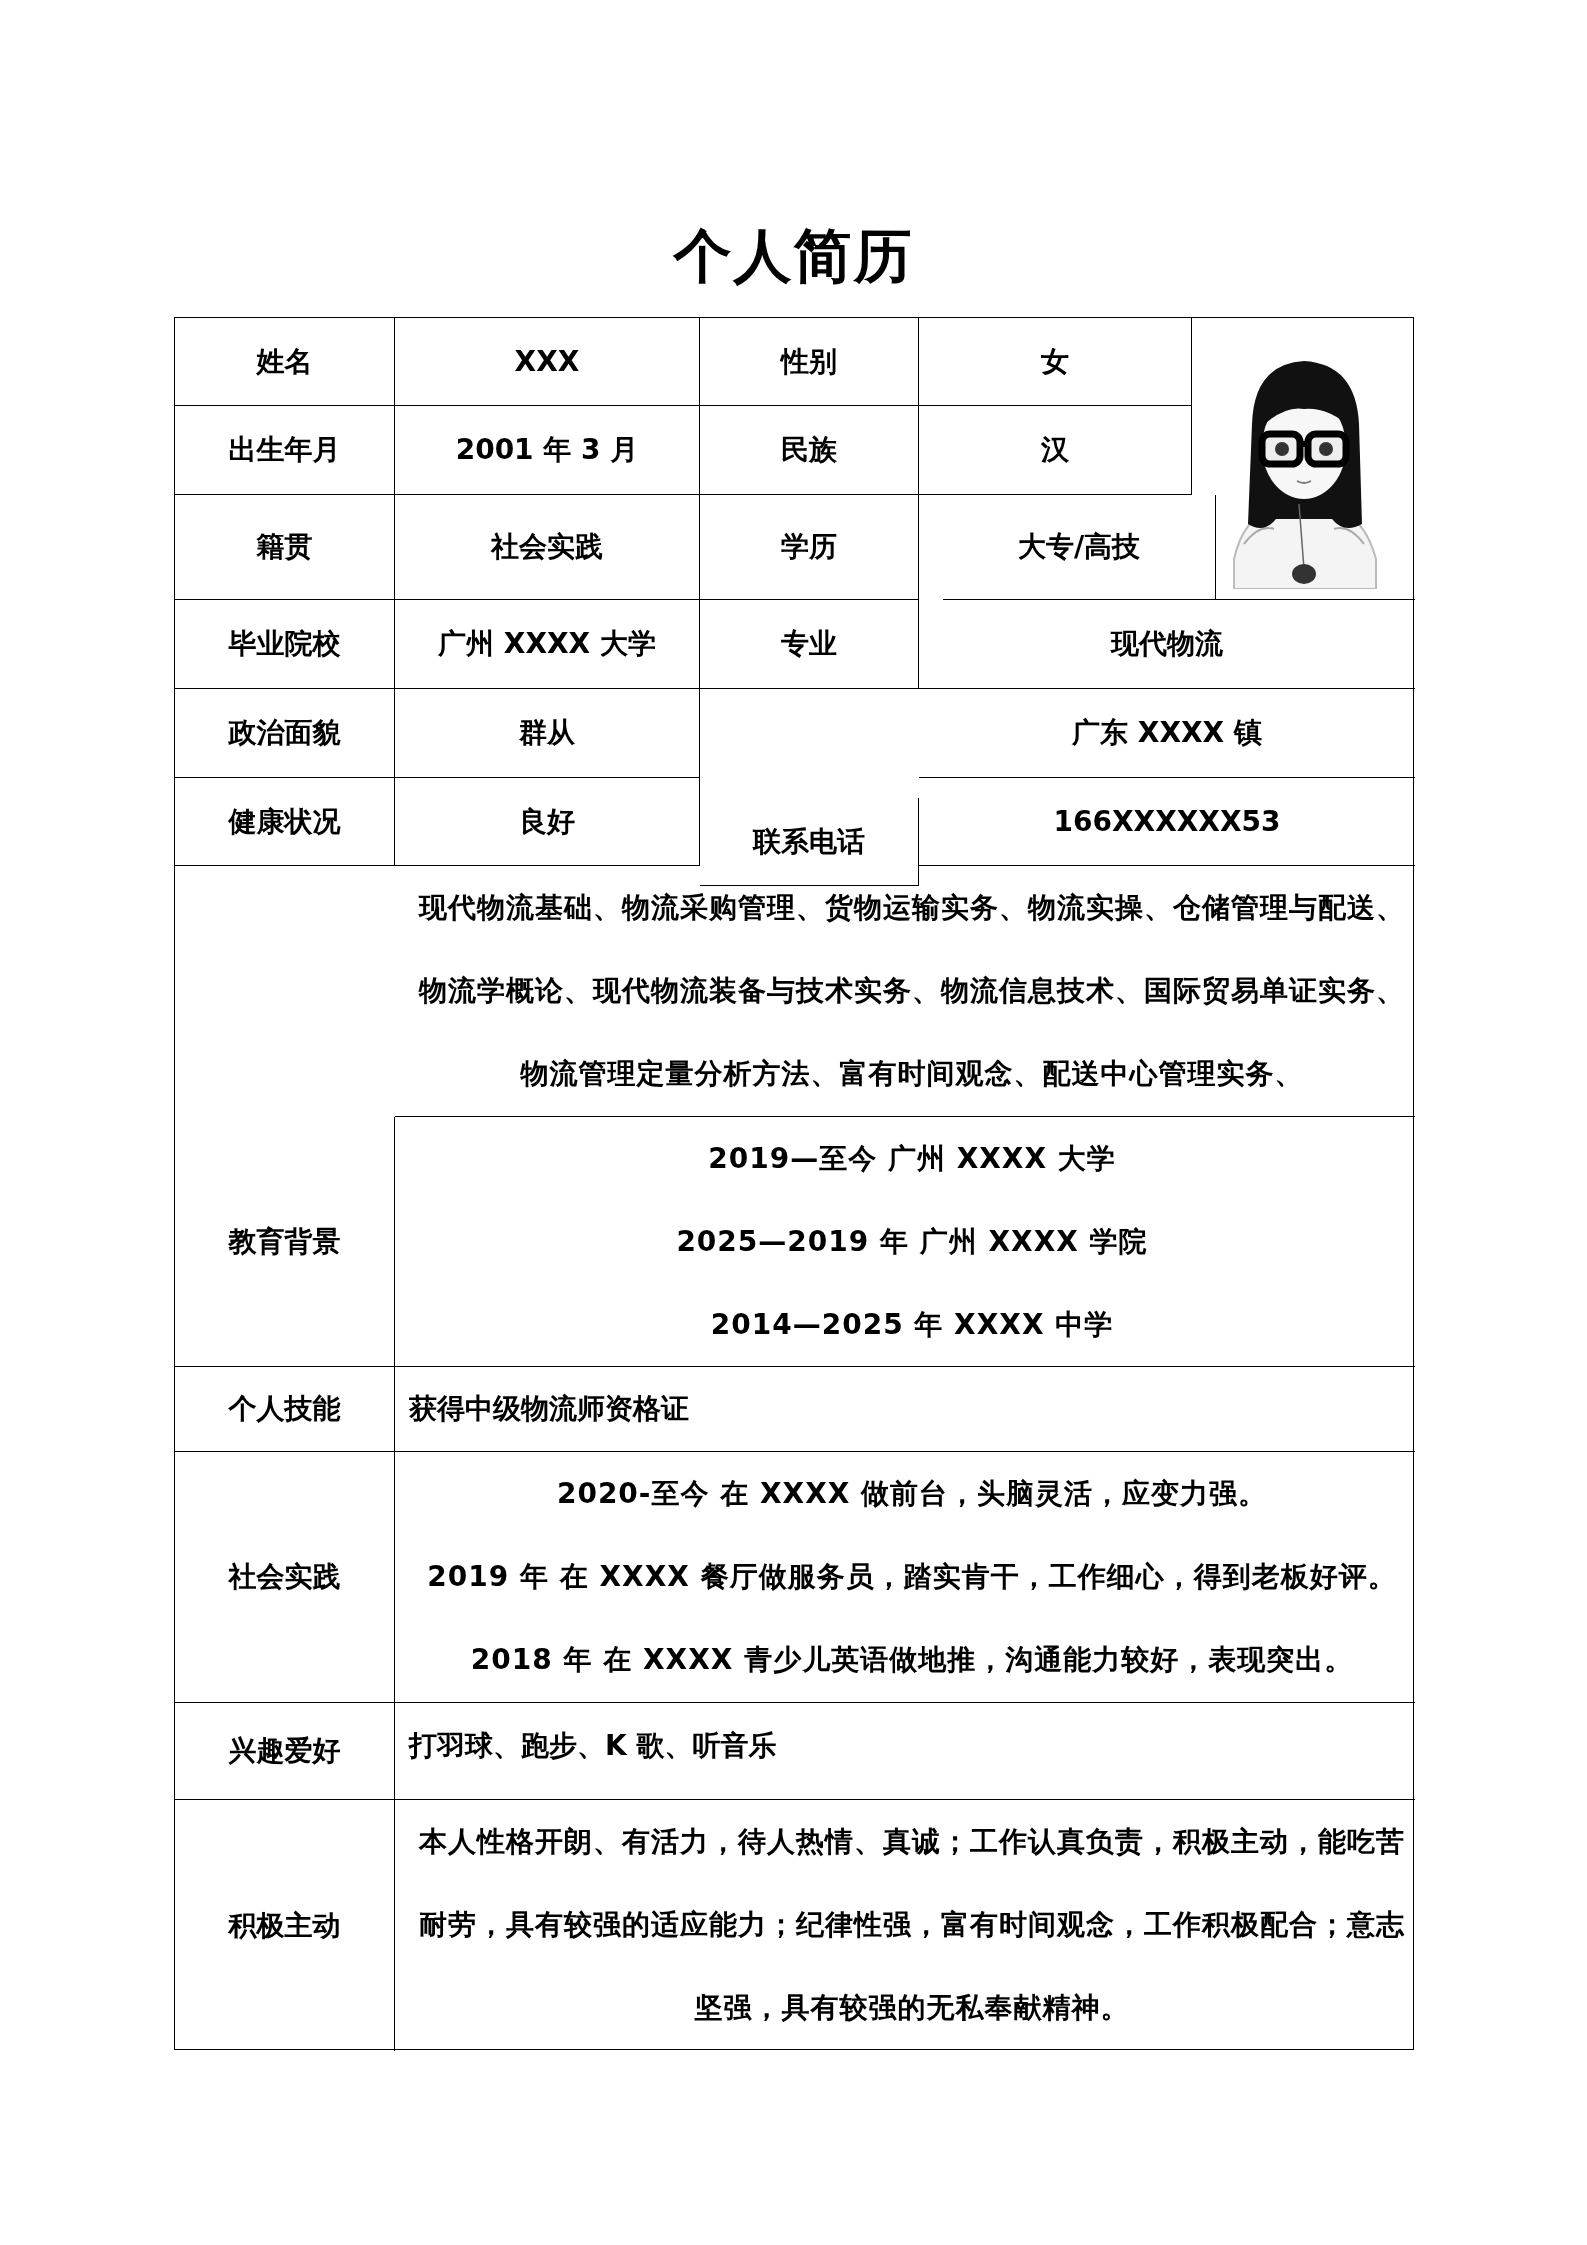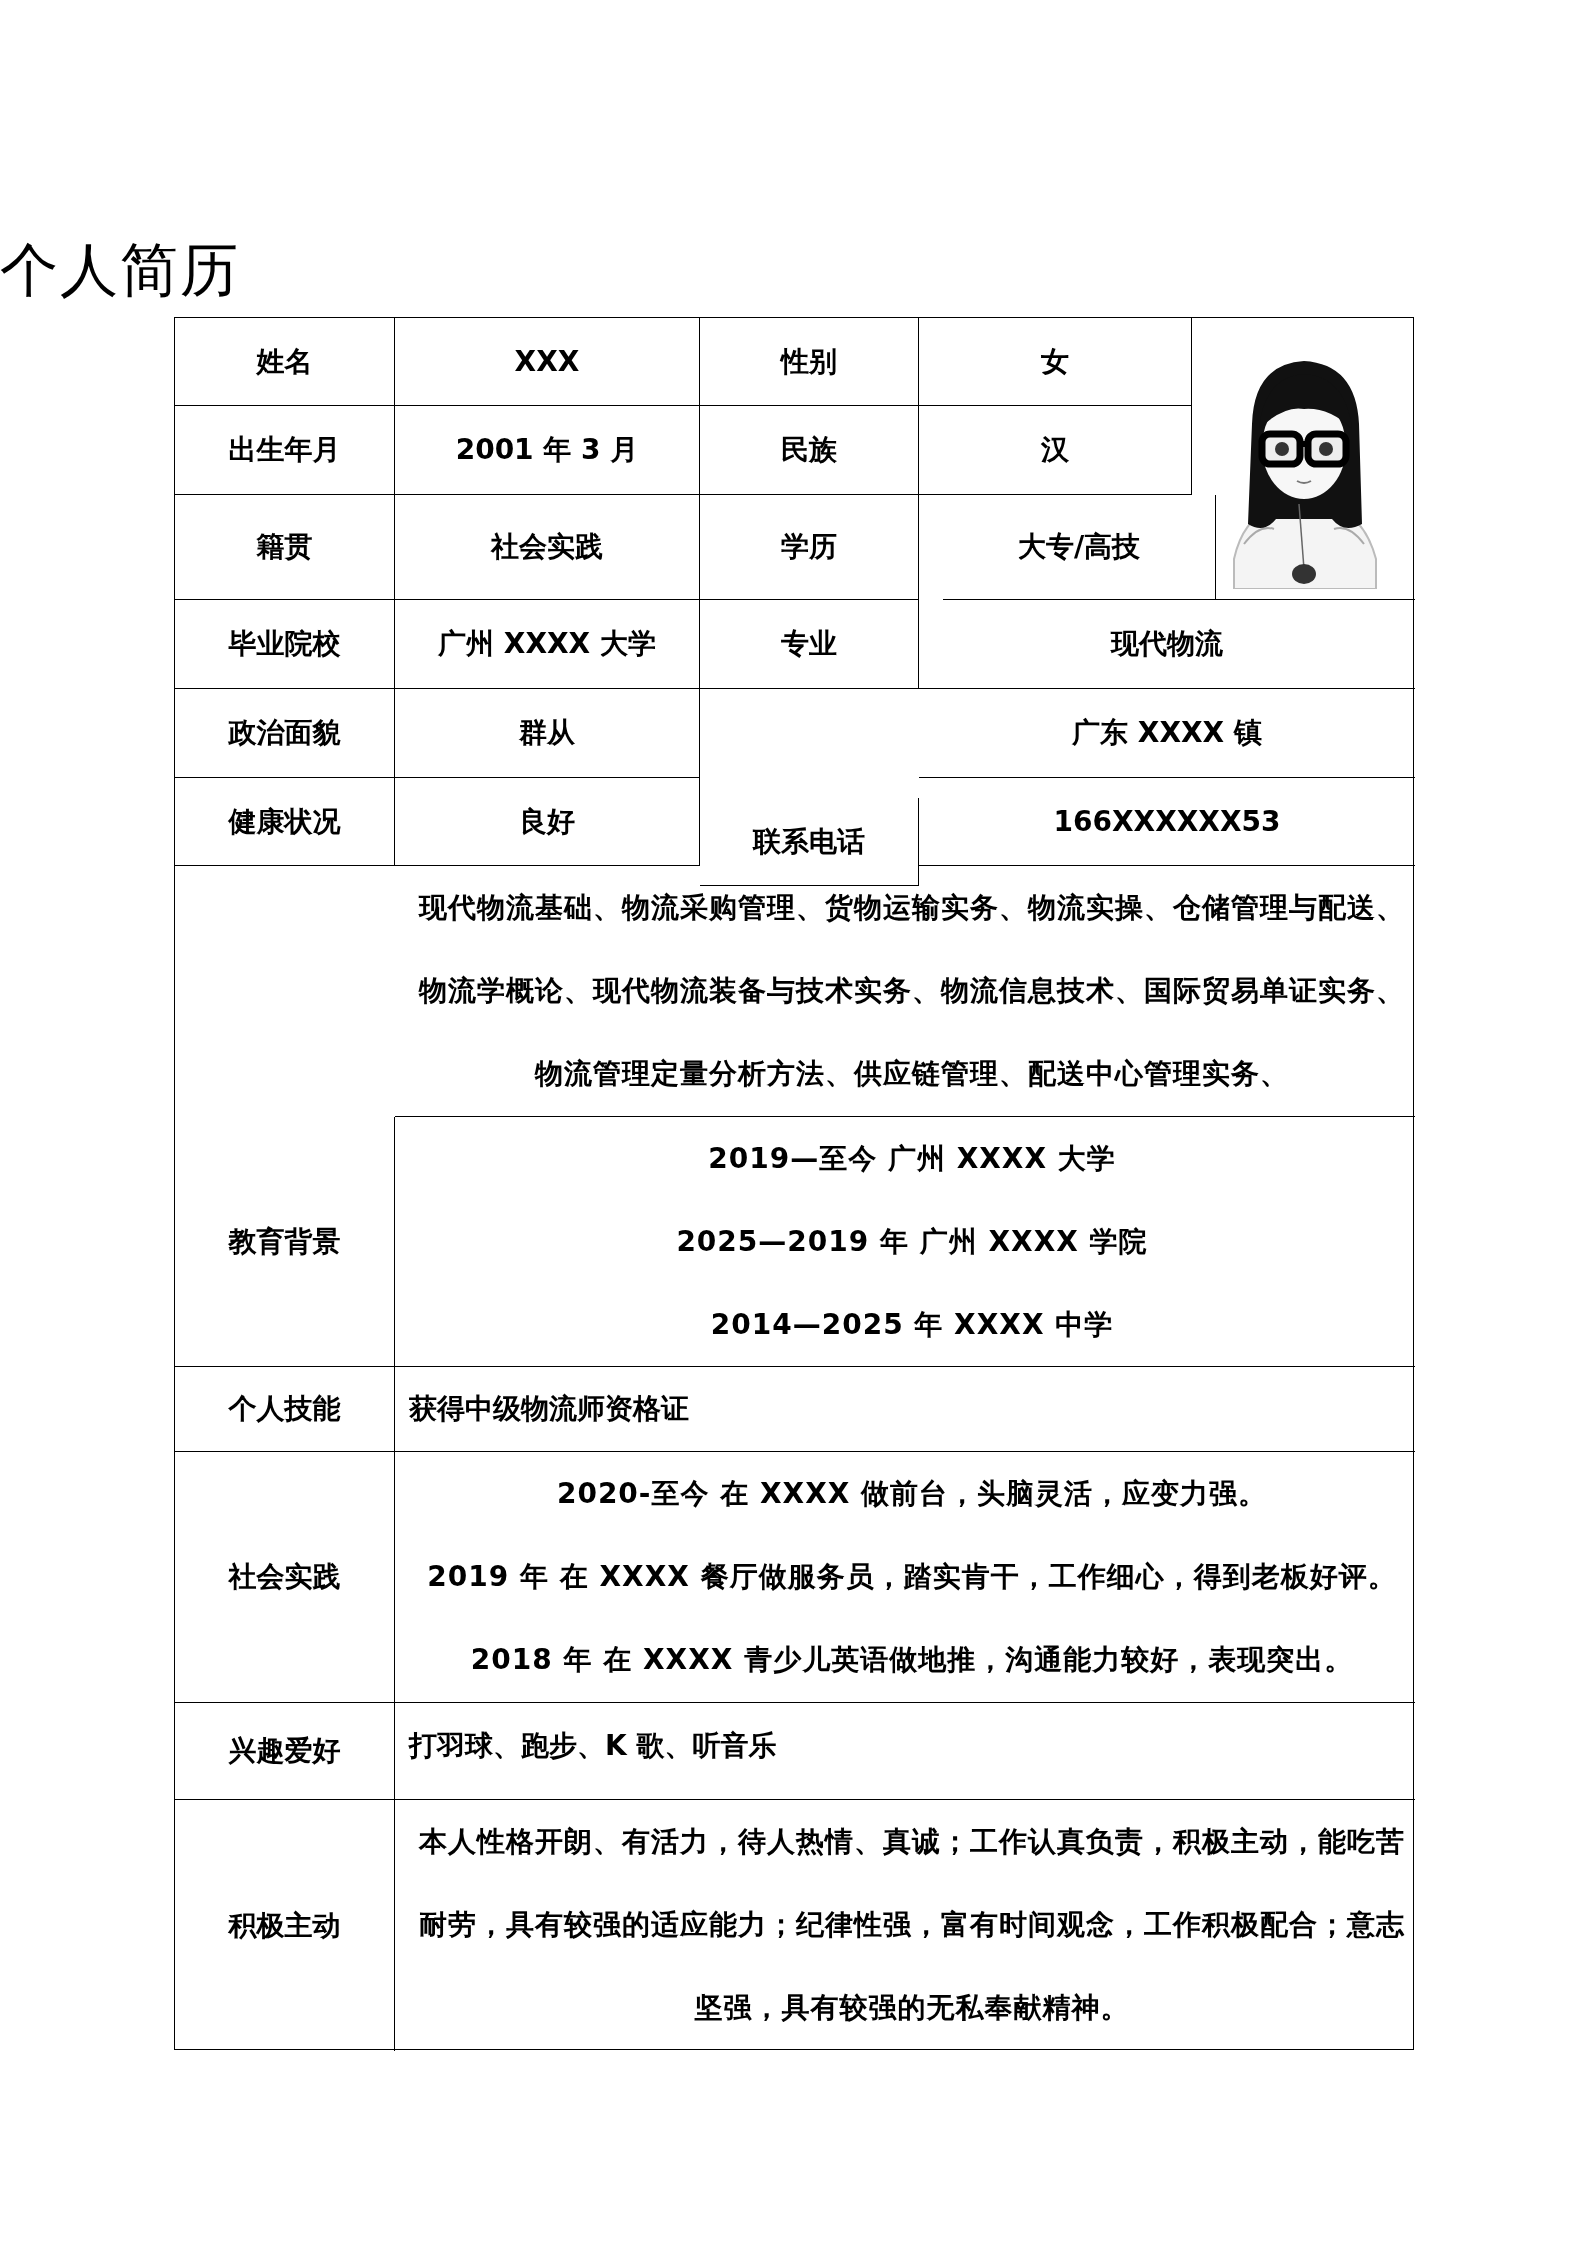--- a/index.html
+++ b/index.html
@@ -1,19 +1,19 @@
 <!DOCTYPE html>
 <html><head>
 <meta charset="utf-8">
 <style>
   html, body { margin:0; padding:0; background:#ffffff; }
   body { width:1587px; height:2245px; position:relative; overflow:hidden;
          font-family:"DejaVu Sans","Liberation Sans",sans-serif; color:#000; }
-  .title { position:absolute; left:0; width:1587px; top:232px; 
-           font-size:58px; font-weight:normal; letter-spacing:2px; line-height:76px; }
+  .title { position:absolute; left:0; width:1587px; top:218px; text-align:center;
+           font-size:58px; font-weight:bold; letter-spacing:2px; line-height:76px; }
   .grid { position:absolute; left:174px; top:317px; width:1240px; height:1733px;
           border:1.5px solid #000; box-sizing:border-box; }
   .cell { position:absolute; box-sizing:border-box; border-right:1.5px solid #000;
           border-bottom:1.5px solid #000; display:flex; align-items:center;
           justify-content:center; font-size:28px; font-weight:bold; }
   .cell.noright { border-right:none; }
   .cell.nobottom { border-bottom:none; }
   .cell.left { justify-content:flex-start; padding-left:14px; }
   .multi { flex-direction:column; align-items:center; justify-content:center; }
   .multi .line { line-height:83px; height:83px; white-space:nowrap; letter-spacing:1px; }
@@ -77,21 +77,21 @@
   <div class="cell noright" style="left:744px;top:371px;width:496px;height:89px;">广东 XXXX 镇</div>
 
   <div class="cell" style="left:0;top:460px;width:220px;height:88px;">健康状况</div>
   <div class="cell" style="left:220px;top:460px;width:305px;height:88px;">良好</div>
   <div class="cell" style="left:525px;top:480px;width:219px;height:88px;">联系电话</div>
   <div class="cell noright" style="left:744px;top:460px;width:496px;height:88px;">166XXXXXX53</div>
 
   <div class="cell left multi noright" style="left:220px;top:548px;width:1020px;height:251px;">
     <div class="line">现代物流基础、物流采购管理、货物运输实务、物流实操、仓储管理与配送、</div>
     <div class="line">物流学概论、现代物流装备与技术实务、物流信息技术、国际贸易单证实务、</div>
-    <div class="line">物流管理定量分析方法、供应链管理、配送中心管理实务、</div>
+    <div class="line">物流管理定量分析方法、富有时间观念、配送中心管理实务、</div>
   </div>
 
   <div class="cell" style="left:0;top:799px;width:220px;height:250px;">教育背景</div>
   <div class="cell left multi noright" style="left:220px;top:799px;width:1020px;height:250px;">
     <div class="line">2019—至今  广州 XXXX 大学</div>
     <div class="line">2025—2019 年  广州 XXXX 学院</div>
     <div class="line">2014—2025 年  XXXX 中学</div>
   </div>
 
   <div class="cell" style="left:0;top:1049px;width:220px;height:85px;">个人技能</div>

